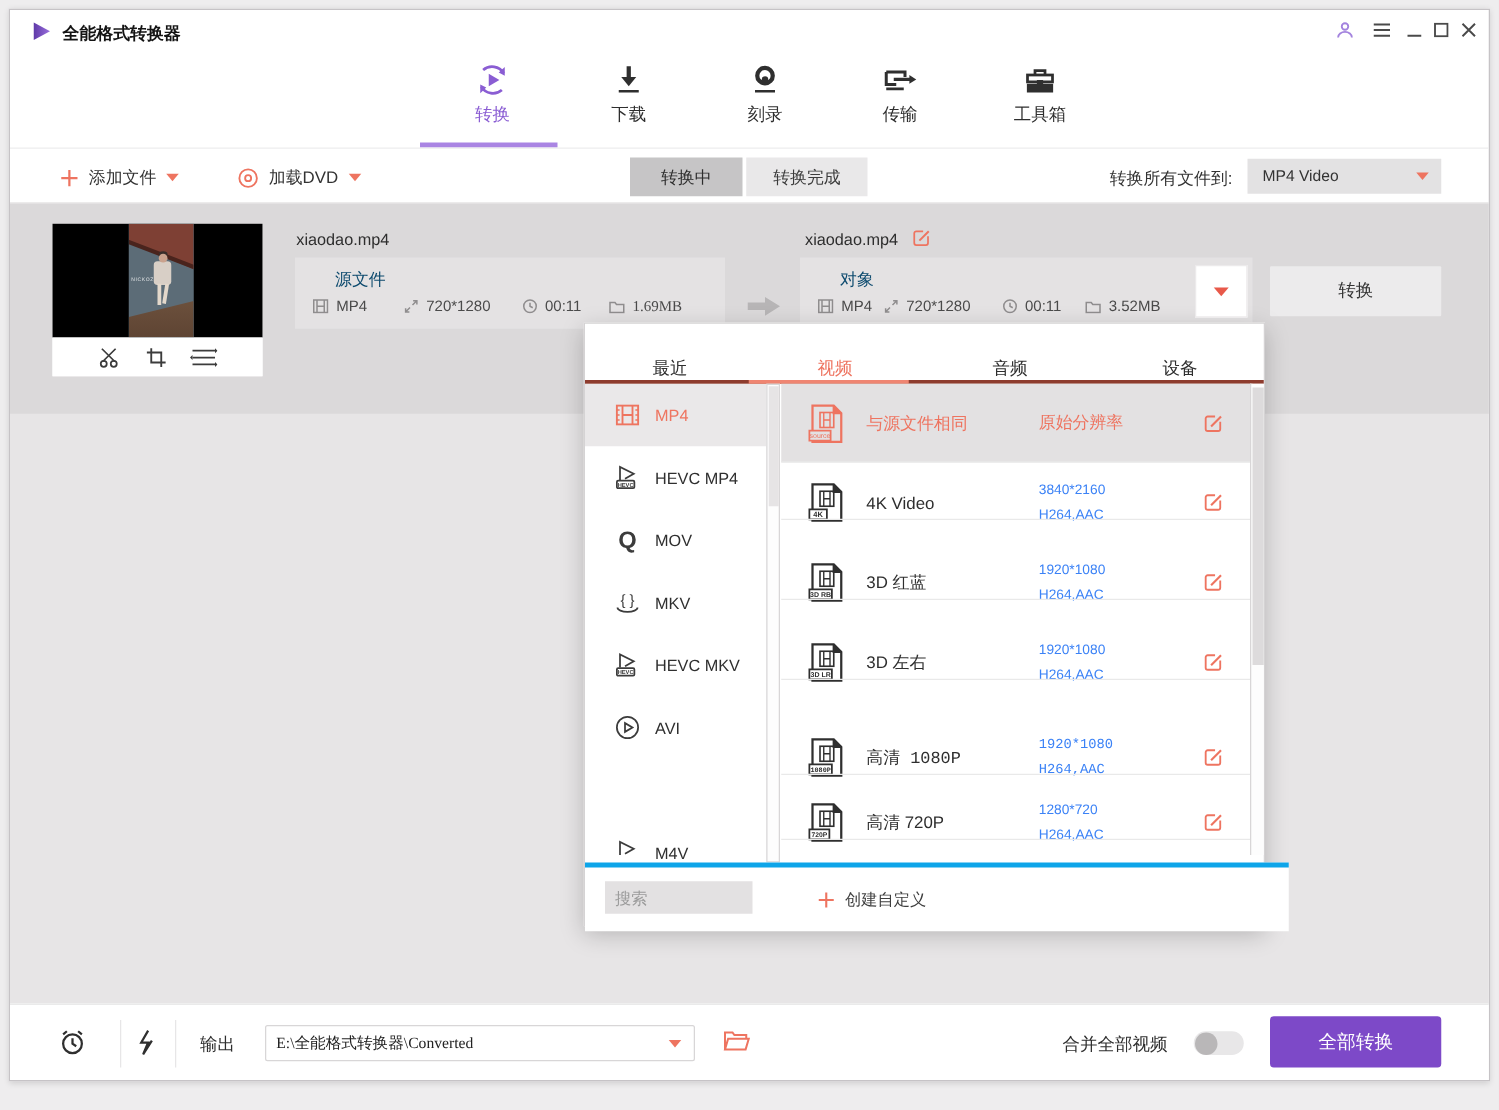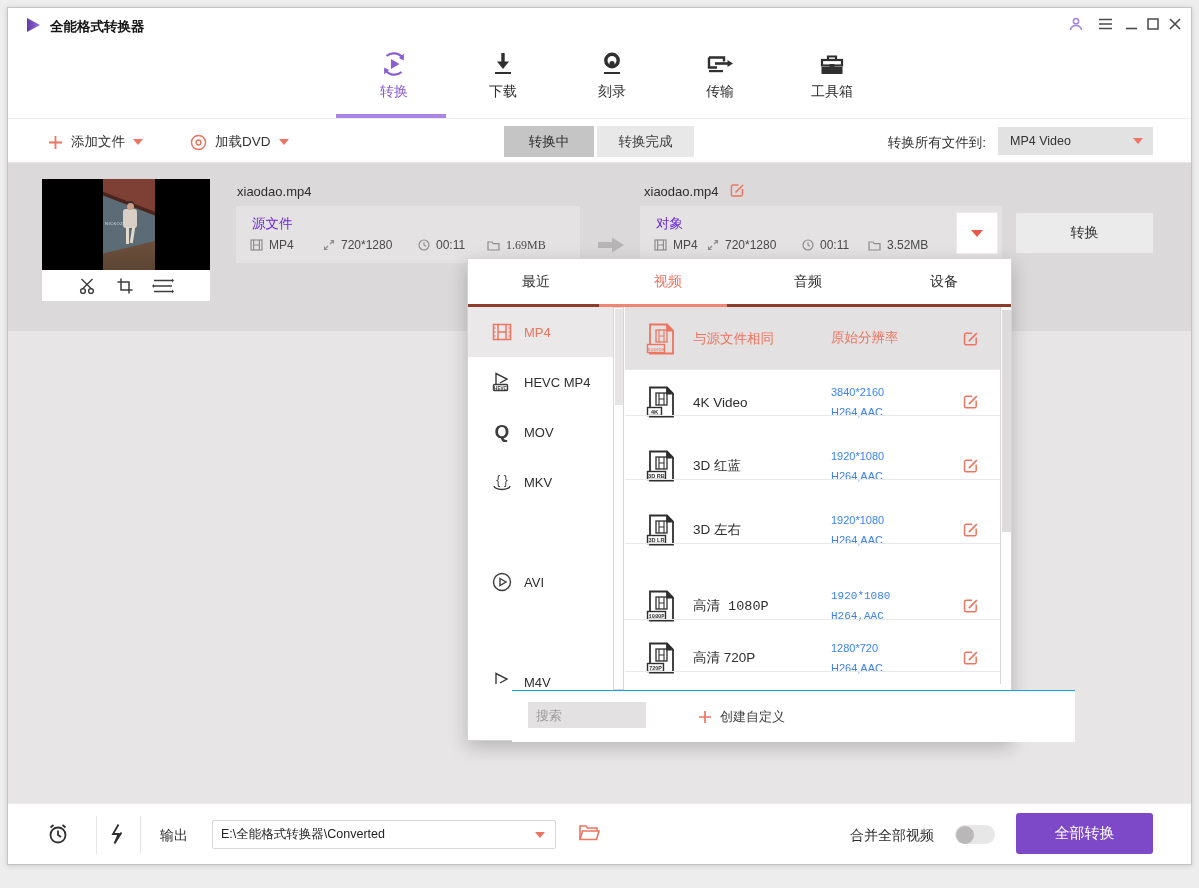--- a/index.html
+++ b/index.html
@@ -23,21 +23,21 @@
   .tbtn{position:absolute;display:flex;align-items:center;gap:8px;cursor:pointer;font-size:13.5px;color:#333;}
   .caret{width:0;height:0;border-left:5px solid transparent;border-right:5px solid transparent;border-top:6px solid #ee7460;}
   .seg{position:absolute;top:118px;height:31px;display:flex;align-items:center;justify-content:center;font-size:13.5px;cursor:pointer;}
   .seg.on{background:#c6c5c6;color:#2d2d2d;}
   .seg.off{background:#e9e8e9;color:#3c3c3c;}
   .dd{position:absolute;background:#e3e2e3;display:flex;align-items:center;font-size:12.5px;color:#333;cursor:pointer;}
   
   .main-bg{position:absolute;left:0;top:154px;width:1183px;height:641px;background:#e7e5e6;}
   .band{position:absolute;left:0;top:155px;width:1183px;height:168px;background:#dbd9da;}
   .infobox{position:absolute;background:#e4e2e3;}
-  .infotitle{position:absolute;left:16px;top:9px;font-size:13.5px;color:#6d28d9;}
+  .infotitle{position:absolute;left:32px;top:9px;font-size:13.5px;color:#0c4a6e;}
   .stat{position:absolute;display:flex;align-items:center;gap:6px;font-size:12px;color:#4a4a4a;}
   .stat .sic{color:#8f8d8e;}
   .fname{font-size:13px;color:#2e2e2e;}
   .cbtn{position:absolute;background:#ecebec;display:flex;align-items:center;justify-content:center;font-size:14px;color:#333;cursor:pointer;border-radius:1px;}
   
   .thumbcard{position:absolute;left:34px;top:171px;width:168px;height:122px;background:#ffffff;}
   .vidblack{position:absolute;left:0;top:0;width:168px;height:91px;background:#000;overflow:hidden;}
   .portrait{position:absolute;left:61px;top:0;width:52px;height:91px;background:#5c6c77;overflow:hidden;}
   .glass{position:absolute;inset:0;background:repeating-linear-gradient(90deg,#5e718 0 0,#63737e 0 9px,#45525c 9px 11px);}
   .roof{position:absolute;left:0;top:0;width:100%;height:100%;clip-path:polygon(0 0,100% 0,100% 40%,0 16%);background:#7e4034;}
@@ -45,49 +45,49 @@
   .deck{position:absolute;left:0;top:0;width:100%;height:100%;clip-path:polygon(0 82%,100% 68%,100% 100%,0 100%);background:linear-gradient(180deg,#8a6a50,#5e4433);}
   .wm{position:absolute;left:2px;top:42px;font-size:4px;color:rgba(255,255,255,.8);letter-spacing:.5px;}
   .head{position:absolute;left:24px;top:24px;width:7px;height:7px;border-radius:50%;background:#caa28d;}
   .hair{position:absolute;left:24px;top:22px;width:7px;height:4px;border-radius:50% 50% 0 0;background:#3a2e2a;}
   .body-t{position:absolute;left:20px;top:30px;width:14px;height:19px;border-radius:3px;background:#d8cfc6;}
   .leg1{position:absolute;left:23px;top:48px;width:3px;height:17px;background:#e3d8cb;}
   .leg2{position:absolute;left:28px;top:48px;width:3px;height:16px;background:#e3d8cb;transform:rotate(9deg);}
   .tools{position:absolute;left:0;top:91px;width:168px;height:31px;background:#fff;display:flex;align-items:center;justify-content:center;gap:18px;color:#3c3c3c;}
   
   .popup{position:absolute;left:459px;top:250px;width:545px;height:483px;background:#fff;border:1px solid #d5d3d4;box-shadow:0 6px 18px rgba(0,0,0,.22);z-index:20;box-sizing:border-box;}
-  .ptab{position:absolute;top:0;height:45px;width:136px;display:flex;align-items:center;justify-content:center;font-size:14px;color:#2f2f2f;cursor:pointer;}
+  .ptab{position:absolute;top:0;height:45px;width:136px;display:flex;align-items:flex-end;justify-content:center;font-size:14px;color:#2f2f2f;cursor:pointer;}
   .ptab.active{color:#ee7460;}
   .pmaroon{position:absolute;left:0;top:45px;width:543px;height:3px;background:#8e3c2e;}
   .psalmon{position:absolute;left:131px;top:45px;width:128px;height:3px;background:#ef8572;}
   .fmtitem{position:absolute;left:0;width:145px;height:50px;display:flex;align-items:center;cursor:pointer;color:#2f2f2f;}
   .fmtitem .fic{width:34px;margin-left:17px;display:flex;justify-content:center;color:#3c3c3c;}
   .fmtitem .flb{font-size:13px;margin-left:5px;}
   .fmtitem.active{background:#eae8e9;color:#ee7560;}
   .fmtitem.active .fic{color:#ee7560;}
   .fmtlist{position:absolute;left:0;top:48px;width:145px;height:383px;overflow:hidden;}
   .sbar{position:absolute;background:#fdfdfd;border:1px solid #d8d6d7;box-sizing:border-box;}
   .sthumb{position:absolute;background:#e6e4e5;}
   .prerow{position:absolute;left:157px;width:377px;height:46px;cursor:pointer;}
   .prerow .divline{position:absolute;left:0;bottom:0;width:100%;height:1px;background:#e9e9e9;}
   .prerow.active{background:#e3e1e2;}
   .pic{position:absolute;left:18px;top:14px;color:#2f2f2f;}
   .pname{position:absolute;left:68px;top:0;height:64px;display:flex;align-items:center;font-size:13.5px;color:#2e2e2e;}
   .pres{position:absolute;left:206px;top:12px;font-size:11px;color:#3b82f6;line-height:20px;}
   .pedit{position:absolute;right:22px;top:23px;color:#ee7460;cursor:pointer;}
   .salmon{color:#ee7460 !important;}
-  .pfooter{position:absolute;left:0;top:431px;width:563px;height:51px;border-top:1px solid #0ea5e9;background:#fff;margin-left:44px;}
+  .pfooter{position:absolute;left:0;top:431px;width:563px;height:51px;border-top:4px solid #0ea5e9;background:#fff;}
   .psearch{position:absolute;left:16px;top:11px;width:118px;height:26px;background:#e3e1e2;border:0;outline:0;font-size:13px;color:#555;padding:0 8px;font-family:inherit;box-sizing:border-box;}
   .psearch::placeholder{color:#9b9b9b;}
   .createcustom{position:absolute;left:186px;top:0;height:51px;display:flex;align-items:center;gap:8px;font-size:13px;color:#3e3e3e;cursor:pointer;}
   
   .bbar{position:absolute;left:0;top:795px;width:1183px;height:61px;background:#fff;border-top:1px solid #eaeaea;box-sizing:border-box;}
   .vdiv{position:absolute;top:12px;width:1px;height:38px;background:#e7e6e7;}
   .pathbox{position:absolute;left:204px;top:16px;width:344px;height:29px;background:#fff;border:1px solid #d8d6d7;border-radius:2px;box-sizing:border-box;display:flex;align-items:center;}
-  .pathbox input{border:0;outline:0;flex:1;font-size:12.5px;color:#222;padding:0 6px 0 8px;font-family:Liberation Sans, sans-serif;background:transparent;}
+  .pathbox input{border:0;outline:0;flex:1;font-size:12.5px;color:#222;padding:0 6px 0 8px;font-family:Liberation Serif, serif;background:transparent;}
   .toggle{position:absolute;left:947px;top:21px;width:40px;height:19px;border-radius:10px;background:#e8e7e8;cursor:pointer;}
   .knob{position:absolute;left:1px;top:0.5px;width:18px;height:18px;border-radius:50%;background:#b9b7b8;}
   .pbtn{position:absolute;left:1008px;top:9px;width:137px;height:41px;background:#7d49c8;border-radius:3px;display:flex;align-items:center;justify-content:center;color:#fff;font-size:15px;cursor:pointer;}
   .lbl14{font-size:14px;color:#2e2e2e;}
 </style>
 </head>
 <body>
 
 <div class="screen">
  <div class="window">
@@ -407,20 +407,30 @@
       </div>
       <div class="fmtitem" style="top:150px;">
         <span class="fic">
               <svg width="24" height="22" viewBox="0 0 24 22" fill="none" stroke="currentColor" stroke-width="1.4">
                 <text x="12" y="13" font-size="12" text-anchor="middle" fill="currentColor" stroke="none">{ }</text>
                 <path d="M4 15 a8 3.5 0 0 0 16 0"></path>
               </svg>
             </span>
         <span class="flb">MKV</span>
       </div>
+      <div class="fmtitem" style="top:200px;">
+        <span class="fic">
+              <svg width="24" height="24" viewBox="0 0 24 24" fill="none" stroke="currentColor" stroke-width="1.4">
+                <path d="M6 14 V3.5 L17 9 l-7 4"></path>
+                <rect x="3.5" y="14.5" width="14" height="6" rx="1"></rect>
+                <text x="10.5" y="19.5" font-size="4.6" font-weight="bold" text-anchor="middle" fill="currentColor" stroke="none">HEVC</text>
+              </svg>
+            </span>
+        <span class="flb">HEVC MKV</span>
+      </div>
       <div class="fmtitem" style="top:250px;">
         <span class="fic">
               <svg width="22" height="22" viewBox="0 0 22 22" fill="none" stroke="currentColor" stroke-width="1.4">
                 <circle cx="11" cy="11" r="8.5"></circle>
                 <path d="M9 7.5 L15 11 L9 14.5 z"></path>
               </svg>
             </span>
         <span class="flb">AVI</span>
       </div>
       <div class="fmtitem" style="top:350px;">

